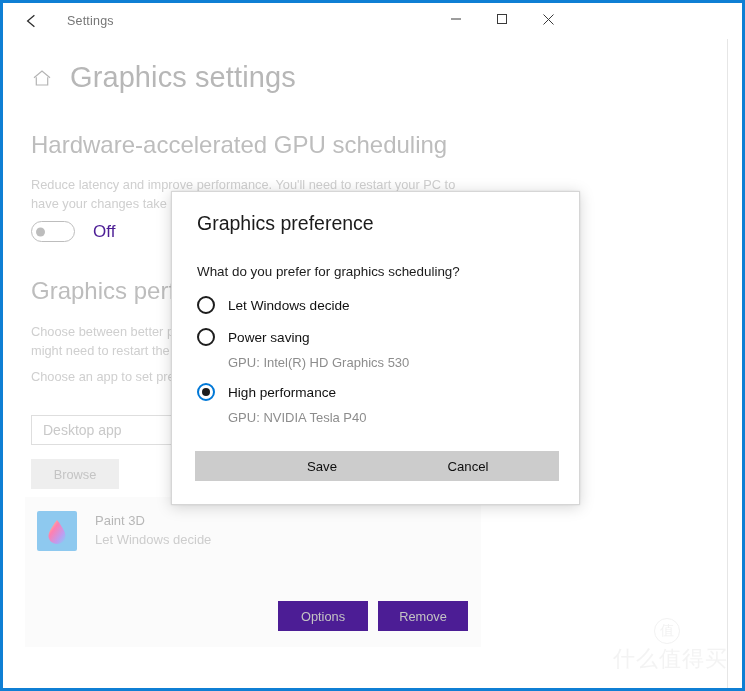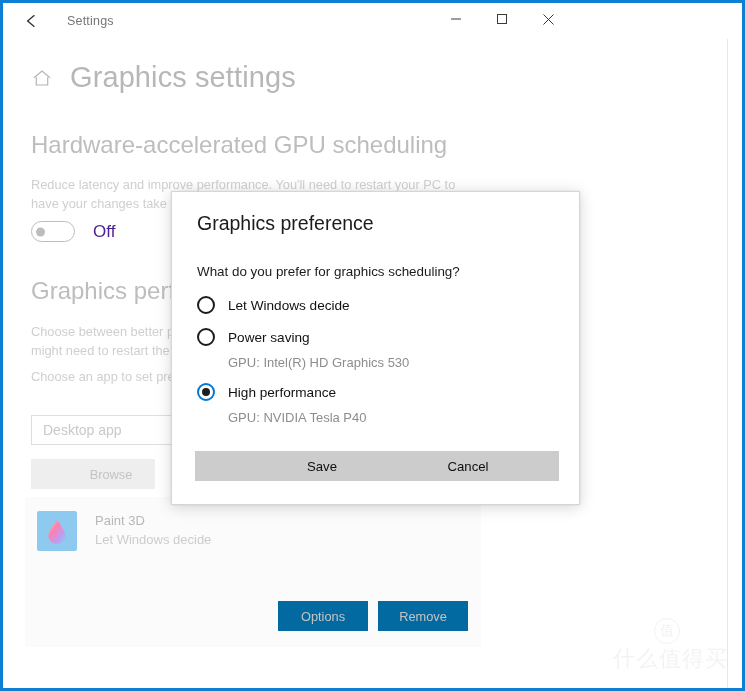--- a/index.html
+++ b/index.html
@@ -159,21 +159,20 @@
   }
 
   #browse-button {
     position: absolute;
     left: 28px; top: 420px;
     width: 88px; height: 30px;
     background: #eeeeee;
     display: flex; align-items: center; justify-content: center;
     font-size: 12.8px;
     color: #c4c4c4;
-    padding-left: 36px;
   }
 
   
   #app-card {
     position: absolute;
     left: 22px; top: 458px;
     width: 456px; height: 150px;
     background: #fbfbfb;
   }
   #app-row {
@@ -205,21 +204,21 @@
   }
   #app-pref {
     font-size: 13px;
     color: #cdcdcd;
     line-height: 19px;
   }
   .card-btn {
     position: absolute;
     top: 104px;
     height: 30px;
-    background: #0369a1;
+    background: #4c1d95;
     display: flex; align-items: center; justify-content: center;
     font-size: 12.8px;
     color: #c4c4c4;
   }
   #options-button { left: 253px; width: 90px; }
   #remove-button  { left: 353px; width: 90px; }
 
   
   #dialog {
     position: absolute;

